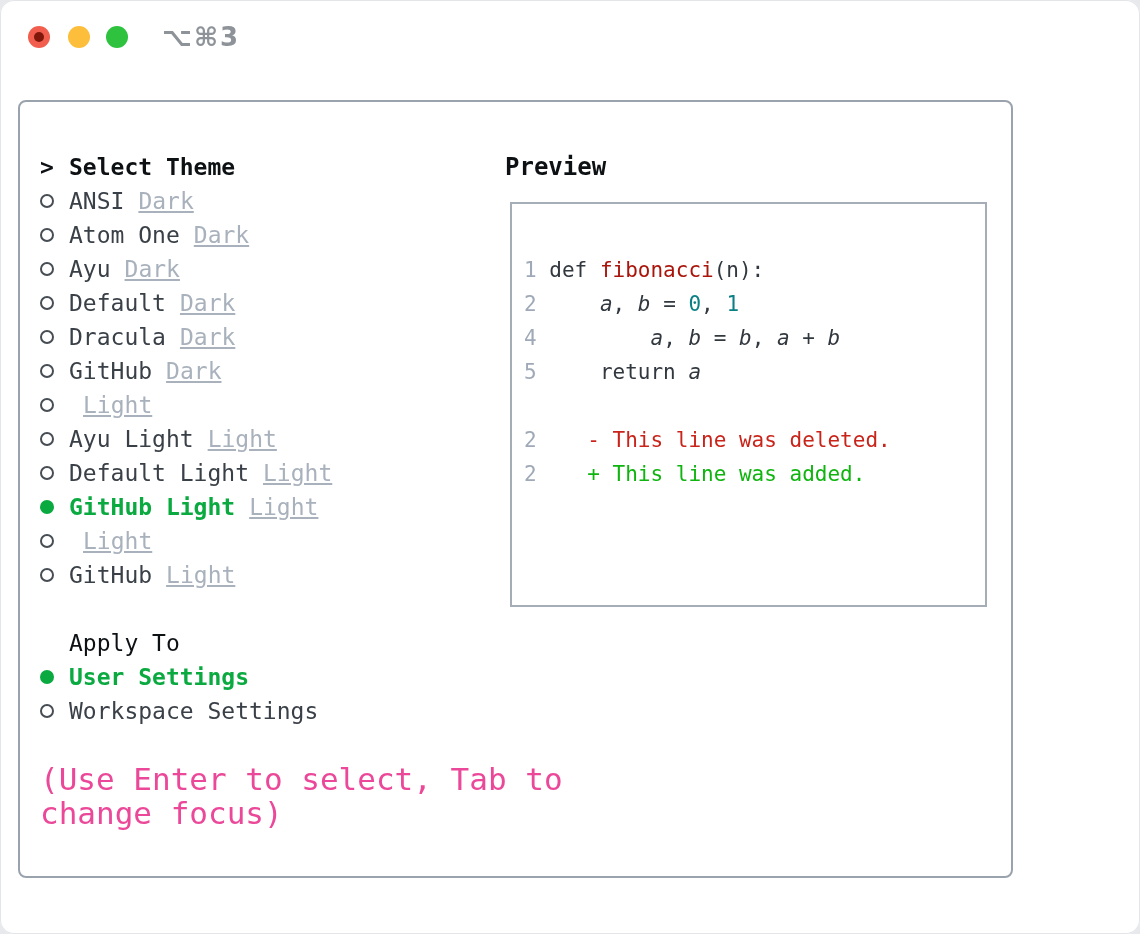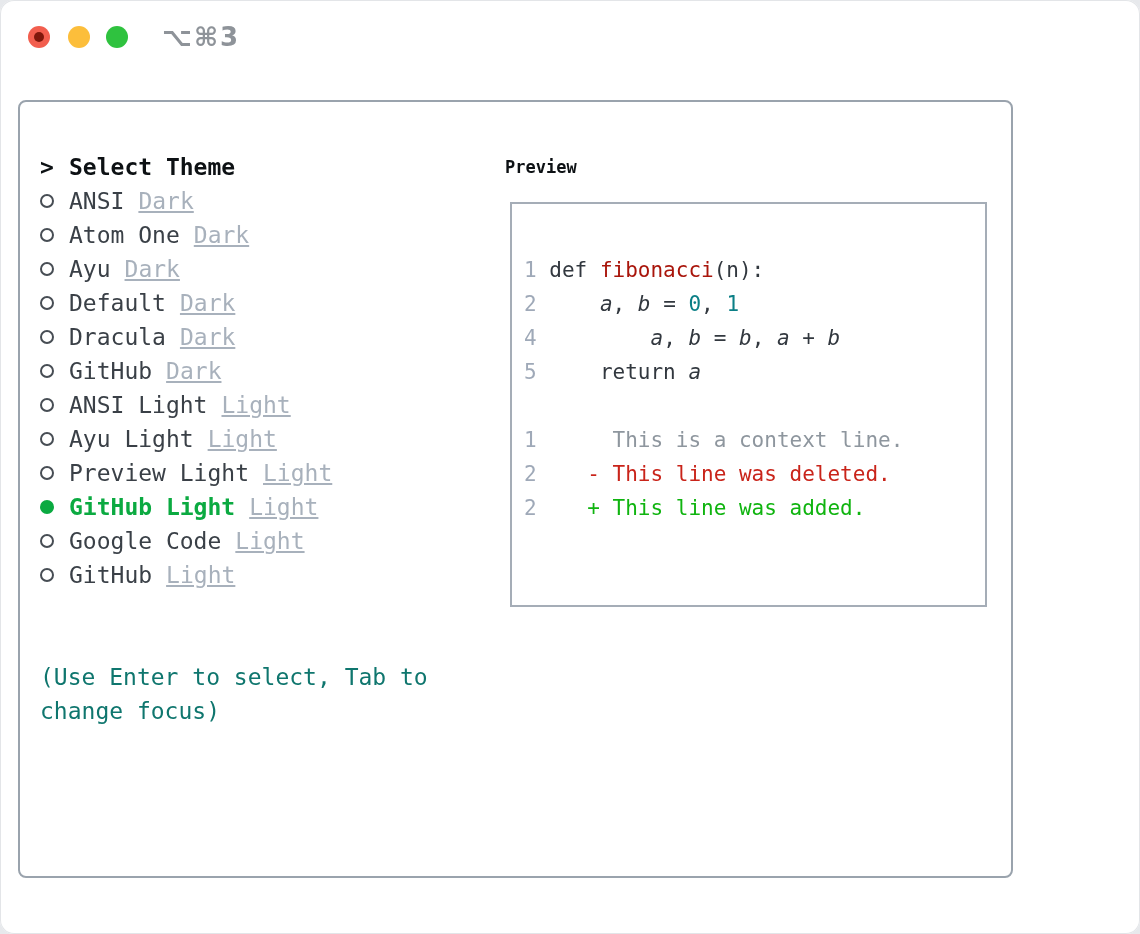--- a/index.html
+++ b/index.html
@@ -42,25 +42,25 @@
   .prompt-row { font-weight:bold; color:#0d1114; }
   .prompt-char { display:inline-block; width:29px; }
   .radio {
     flex:0 0 auto; width:14px; height:14px; border:2px solid #474d54;
     border-radius:50%; margin-right:15px; background:transparent;
   }
   .radio.filled { background:var(--sel-green); border-color:var(--sel-green); }
   .theme-row.selected .name, .apply-row.selected .name { color:var(--sel-green);font-weight:bold; }
   .tag { color:#a8b1bc; margin-left:14px;text-decoration:underline; }
   .apply-header { color:#0d1114; padding-left:29px; }
-  .help-line { color:#0f766e; font-size:23px; line-height:34px; height:34px; white-space:pre; }
+  .help-line { color:#ec4899; font-size:31px; line-height:34px; height:34px; white-space:pre; }
   
   .preview-title {
     position:absolute; left:485px; top:48px; height:34px; line-height:34px;
-    font-size:17px; font-weight:bold; color:#0d1114;
+    font-size:24px; font-weight:bold; color:#0d1114;
   }
   .preview-box {
     position:absolute; left:490px; top:100px; width:477px; height:405px;
     border:2px solid #a5adb7; background:#ffffff; overflow:hidden;
   }
   .code { padding:49px 0 0 12px; }
   .code-line { height:34px; font-size:21px; line-height:34px; white-space:pre; color:#32383f; }
   .ln   { color:#9fa9b8; }
   .tok.plain { color:#32383f; }
   .tok.fn    { color:var(--fn-red); }
@@ -89,44 +89,48 @@
           <span class="prompt-char">&gt;</span><span>Select Theme</span>
         </div>
 
         <div id="theme-list">
             <div class="row theme-row"><span class="radio"></span><span class="name">ANSI</span><span class="tag">Dark</span></div>
             <div class="row theme-row"><span class="radio"></span><span class="name">Atom One</span><span class="tag">Dark</span></div>
             <div class="row theme-row"><span class="radio"></span><span class="name">Ayu</span><span class="tag">Dark</span></div>
             <div class="row theme-row"><span class="radio"></span><span class="name">Default</span><span class="tag">Dark</span></div>
             <div class="row theme-row"><span class="radio"></span><span class="name">Dracula</span><span class="tag">Dark</span></div>
             <div class="row theme-row"><span class="radio"></span><span class="name">GitHub</span><span class="tag">Dark</span></div>
-            <div class="row theme-row"><span class="radio"></span><span class="name">ANSI Light</span><span class="tag">Light</span></div>
+            <div class="row theme-row"><span class="radio"></span><span class="tag">Light</span></div>
             <div class="row theme-row"><span class="radio"></span><span class="name">Ayu Light</span><span class="tag">Light</span></div>
-            <div class="row theme-row"><span class="radio"></span><span class="name">Preview Light</span><span class="tag">Light</span></div>
+            <div class="row theme-row"><span class="radio"></span><span class="name">Default Light</span><span class="tag">Light</span></div>
             <div class="row theme-row selected"><span class="radio filled"></span><span class="name">GitHub Light</span><span class="tag">Light</span></div>
-            <div class="row theme-row"><span class="radio"></span><span class="name">Google Code</span><span class="tag">Light</span></div>
+            <div class="row theme-row"><span class="radio"></span><span class="tag">Light</span></div>
             <div class="row theme-row"><span class="radio"></span><span class="name">GitHub</span><span class="tag">Light</span></div>
           </div>
 
         <div class="gap-row"></div>
+        <div class="row apply-header">Apply To</div>
+        <div id="apply-list">
+            <div class="row apply-row selected"><span class="radio filled"></span><span class="name">User Settings</span></div>
+            <div class="row apply-row"><span class="radio"></span><span class="name">Workspace Settings</span></div>
+          </div>
 
         <div class="gap-row"></div>
         <div class="help-line">(Use Enter to select, Tab to</div>
         <div class="help-line">change focus)</div>
       </div>
 
       <div class="preview-title">Preview</div>
       <div class="preview-box">
         <div class="code" id="code-pre">
             <div class="code-line"><span class="ln">1</span> <span class="tok plain">def </span><span class="tok fn">fibonacci</span><span class="tok plain">(n):</span></div>
             <div class="code-line"><span class="ln">2</span> <span class="tok plain">    </span><span class="tok var">a</span><span class="tok plain">, </span><span class="tok var">b</span><span class="tok plain"> = </span><span class="tok lit">0</span><span class="tok plain">, </span><span class="tok lit">1</span></div>
             <div class="code-line"><span class="ln">4</span> <span class="tok plain">        </span><span class="tok var">a</span><span class="tok plain">, </span><span class="tok var">b</span><span class="tok plain"> = </span><span class="tok var">b</span><span class="tok plain">, </span><span class="tok var">a</span><span class="tok plain"> + </span><span class="tok var">b</span></div>
             <div class="code-line"><span class="ln">5</span> <span class="tok plain">    return </span><span class="tok var">a</span></div>
             <div class="code-line"><span class="ln"></span> </div>
-            <div class="code-line"><span class="ln">1</span> <span class="tok ctx">     This is a context line.</span></div>
             <div class="code-line"><span class="ln">2</span> <span class="tok del">   - This line was deleted.</span></div>
             <div class="code-line"><span class="ln">2</span> <span class="tok add">   + This line was added.</span></div>
           </div>
       </div>
 
     </div>
   </div>
 </div>
 
 </body></html>

